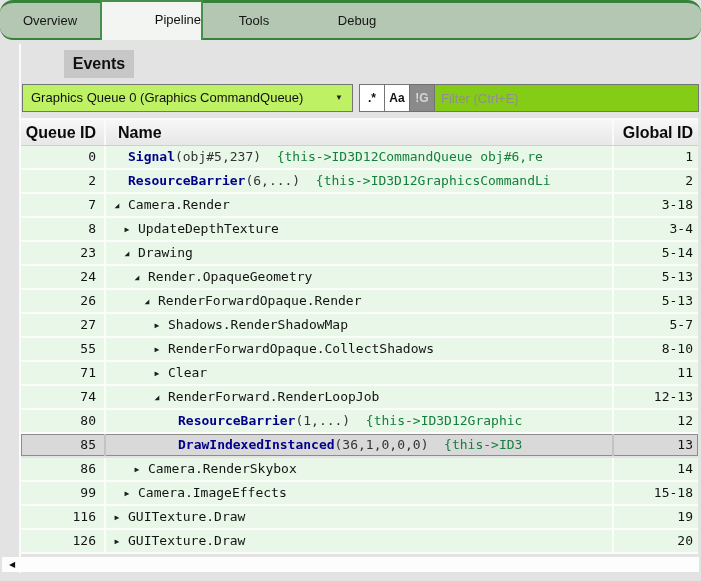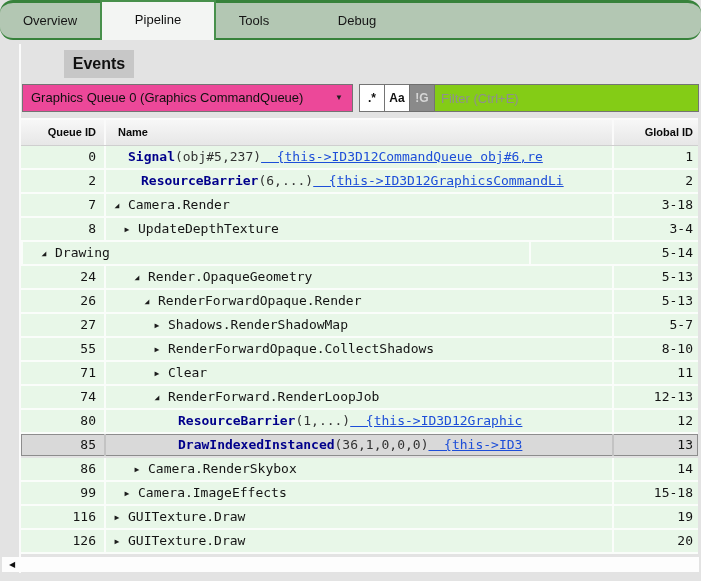--- a/index.html
+++ b/index.html
@@ -6,64 +6,64 @@
   .screen{position:relative;width:701px;height:581px;background:#e3e3e3;overflow:hidden;}
 
   
   .tabbar{position:absolute;left:0;top:0;width:701px;height:40px;box-sizing:border-box;
           background:#b3c7b3;border-top:3px solid #37823b;border-bottom:2px solid #37823b;border-radius:13px;}
   .tab-label{position:absolute;top:0;height:35px;line-height:35px;text-align:center;
              font-size:13px;color:#151515;cursor:default;}
   .tab-overview{left:0;width:100px;}
   .tab-tools{left:202px;width:104px;}
   .tab-debug{left:306px;width:102px;}
-  .tab-active{position:absolute;left:100px;top:-3px;width:116px;height:40px;box-sizing:border-box;
+  .tab-active{position:absolute;left:100px;top:-3px;width:103px;height:40px;box-sizing:border-box;
               background:#f3f5f3;border:2px solid #47904b;border-bottom:none;z-index:2;
-              line-height:36px;text-align:center;font-size:13px;color:#101010;}
+              line-height:36px;text-align:right;font-size:13px;color:#101010;}
 
   
   .panel-edge{position:absolute;left:19px;top:44px;width:2px;height:529px;background:#fbfbfb;}
   .events-badge{position:absolute;left:64px;top:50px;width:70px;height:28px;background:#c7c7c7;
                 line-height:28px;text-align:center;font-weight:bold;font-size:16px;color:#101010;}
 
   
   .queue-select{position:absolute;left:22px;top:84px;width:331px;height:28px;box-sizing:border-box;
-                background:#ec4899;border:1px solid #747474;font-size:13px;line-height:26px;
+                background:#bef264;border:1px solid #747474;font-size:13px;line-height:26px;
                 padding-left:8px;color:#101010;cursor:default;}
   .dd-arrow{position:absolute;right:9px;top:0;font-size:8px;line-height:26px;color:#202020;}
   .tbtn{position:absolute;top:84px;width:26px;height:28px;box-sizing:border-box;border:1px solid #747474;
         background:#ffffff;font-family:"Liberation Sans",sans-serif;font-size:12px;font-weight:600;
         text-align:center;line-height:26px;color:#101010;padding:0;}
   .tbtn-regex{left:359px;} .tbtn-case{left:384px;} .tbtn-glob{left:409px;}
   .tbtn.toggled{background:#8a8a8a;color:#d6d6d6;border-color:#6f6f6f;}
   .filter{position:absolute;left:434px;top:84px;width:265px;height:28px;box-sizing:border-box;
           border:1px solid #747474;background:#84cc16;font-family:"Liberation Sans",sans-serif;
           font-size:13px;padding:0 6px;color:#222;}
   .filter::placeholder{color:#8f8f8f;}
 
   
   .thead{position:absolute;left:21px;top:118px;width:677px;height:28px;box-sizing:border-box;
          background:linear-gradient(#f7f7f7,#e7e7e7);border-top:2px solid #fbfbfb;
-         border-bottom:1px solid #cfcfcf;display:flex;font-size:11px;font-weight:600;color:#0a0a0a;}
+         border-bottom:1px solid #cfcfcf;display:flex;font-size:16px;font-weight:600;color:#0a0a0a;}
   .h-qid{width:83px;box-sizing:border-box;text-align:right;padding-right:8px;line-height:25px;}
   .h-name{width:508px;box-sizing:border-box;padding-left:12px;line-height:25px;border-left:2px solid #fafafa;}
   .h-gid{flex:1;box-sizing:border-box;text-align:right;padding-right:5px;line-height:25px;border-left:2px solid #fafafa;}
 
   .tbody{position:absolute;left:21px;top:146px;width:677px;}
   .row{display:flex;height:24px;box-sizing:border-box;border-bottom:2px solid #fafdfa;background:#e8f7e8;
        font-family:"DejaVu Sans Mono",monospace;font-size:13px;color:#141414;}
   .cell{line-height:22px;box-sizing:border-box;overflow:hidden;white-space:nowrap;}
   .qid{width:83px;text-align:right;padding-right:8px;}
   .name{width:508px;border-left:2px solid #fafdfa;}
   .gid{flex:1;text-align:right;padding-right:5px;border-left:2px solid #fafdfa;}
   .arrow{display:inline-block;width:14px;font-size:8px;color:#1c1c1c;text-align:center;vertical-align:1px;}
   .tname{margin-left:4px;}
   .fn{font-weight:bold;color:#00008b;}
   .params{color:#333333;}
-  .extra{color:#1d4ed8;text-decoration:underline;}
+  .extra{color:#15803d;}
   .row.selected{background:#d9d9d9;border-bottom-color:#e3e3e3;box-shadow:inset 0 0 0 1px #8d8d8d;}
   .row.selected .name,.row.selected .gid{border-left-color:#c3c3c3;}
 
   
   .hscroll{position:absolute;left:2px;top:557px;width:697px;height:15px;background:#fdfdfd;}
   .scroll-left{position:absolute;left:7px;top:0;line-height:15px;font-size:8px;color:#101010;}
 </style>
 </head>
 <body>
 
@@ -96,34 +96,35 @@
   </div>
 
   <div class="tbody" id="tbody">
       <div class="row">
         <div class="cell qid">0</div>
         <div class="cell name" style="padding-left: 22px;"><span class="fn">Signal</span><span class="params">(obj#5,237)</span><span class="extra">&nbsp;&nbsp;{this-&gt;ID3D12CommandQueue obj#6,re</span></div>
         <div class="cell gid">1</div>
       </div>
       <div class="row">
         <div class="cell qid">2</div>
-        <div class="cell name" style="padding-left: 35px;"><span class="fn">ResourceBarrier</span><span class="params">(6,...)</span><span class="extra">&nbsp;&nbsp;{this-&gt;ID3D12GraphicsCommandLi</span></div>
+        <div class="cell name" style="padding-left: 22px;"><span class="fn">ResourceBarrier</span><span class="params">(6,...)</span><span class="extra">&nbsp;&nbsp;{this-&gt;ID3D12GraphicsCommandLi</span></div>
         <div class="cell gid">2</div>
       </div>
       <div class="row">
         <div class="cell qid">7</div>
         <div class="cell name"><span class="arrow" style="margin-left: 4px;">◢</span><span class="tname">Camera.Render</span></div>
         <div class="cell gid">3-18</div>
       </div>
       <div class="row">
         <div class="cell qid">8</div>
         <div class="cell name"><span class="arrow" style="margin-left: 14px;">▶</span><span class="tname">UpdateDepthTexture</span></div>
         <div class="cell gid">3-4</div>
       </div>
       <div class="row">
+        <div class="cell qid">23</div>
         <div class="cell name"><span class="arrow" style="margin-left: 14px;">◢</span><span class="tname">Drawing</span></div>
         <div class="cell gid">5-14</div>
       </div>
       <div class="row">
         <div class="cell qid">24</div>
         <div class="cell name"><span class="arrow" style="margin-left: 24px;">◢</span><span class="tname">Render.OpaqueGeometry</span></div>
         <div class="cell gid">5-13</div>
       </div>
       <div class="row">
         <div class="cell qid">26</div>

